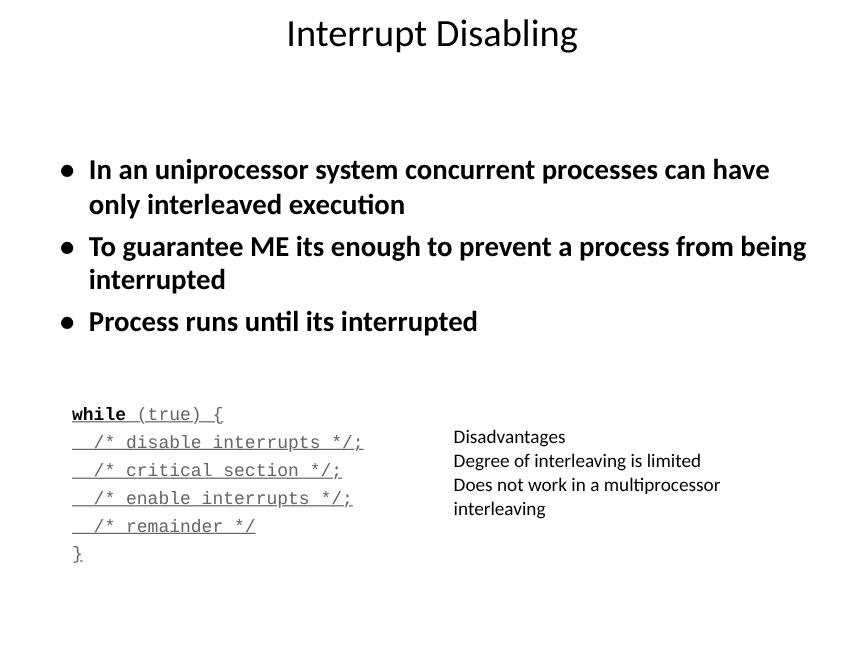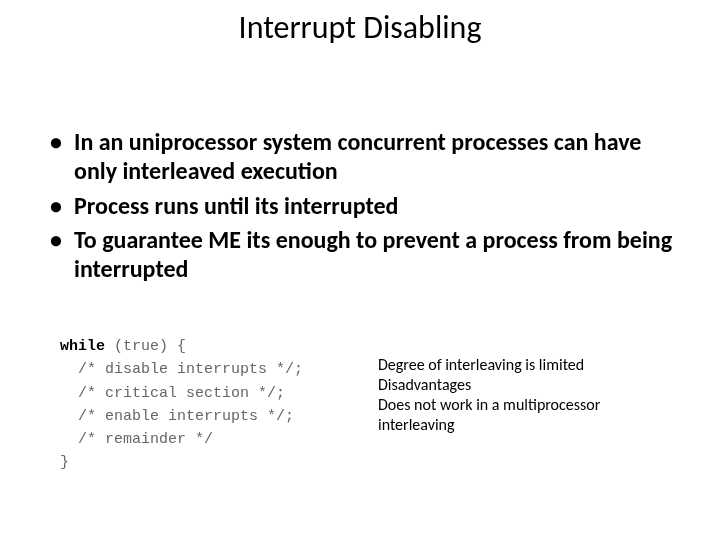--- a/index.html
+++ b/index.html
@@ -56,20 +56,21 @@
   }
   .code-block {
     position: absolute;
     top: 335px;
     left: 60px;
     font-family: "Courier New", Courier, monospace;
     font-size: 15px;
     line-height: 1.55;
     color: #666;
     white-space: pre;
+    text-decoration: underline;
   }
   .code-block .kw {
     color: #000;
     font-weight: bold;
   }
   .disadv {
     position: absolute;
     top: 355px;
     left: 378px;
     right: 40px;
@@ -80,31 +81,31 @@
 </head>
 <body>
 
 <div class="slide">
 
   <div class="title">Interrupt Disabling</div>
 
   <div class="body-bullets">
     <ul>
       <li>In an uniprocessor system concurrent processes can have only interleaved execution</li>
+      <li>To guarantee ME its enough to prevent a process from being interrupted</li>
       <li>Process runs until its interrupted</li>
-      <li>To guarantee ME its enough to prevent a process from being interrupted</li>
     </ul>
   </div>
 
   <div class="code-block"><span class="kw">while</span><span> (true) {</span>
 <span>  /* disable interrupts */;</span>
 <span>  /* critical section */;</span>
 <span>  /* enable interrupts */;</span>
 <span>  /* remainder */</span>
 <span>}</span></div>
 
   <div class="disadv">
+    <div>Disadvantages</div>
     <div>Degree of interleaving is limited</div>
-    <div>Disadvantages</div>
     <div>Does not work in a multiprocessor interleaving</div>
   </div>
 
 </div>
 
 </body></html>

